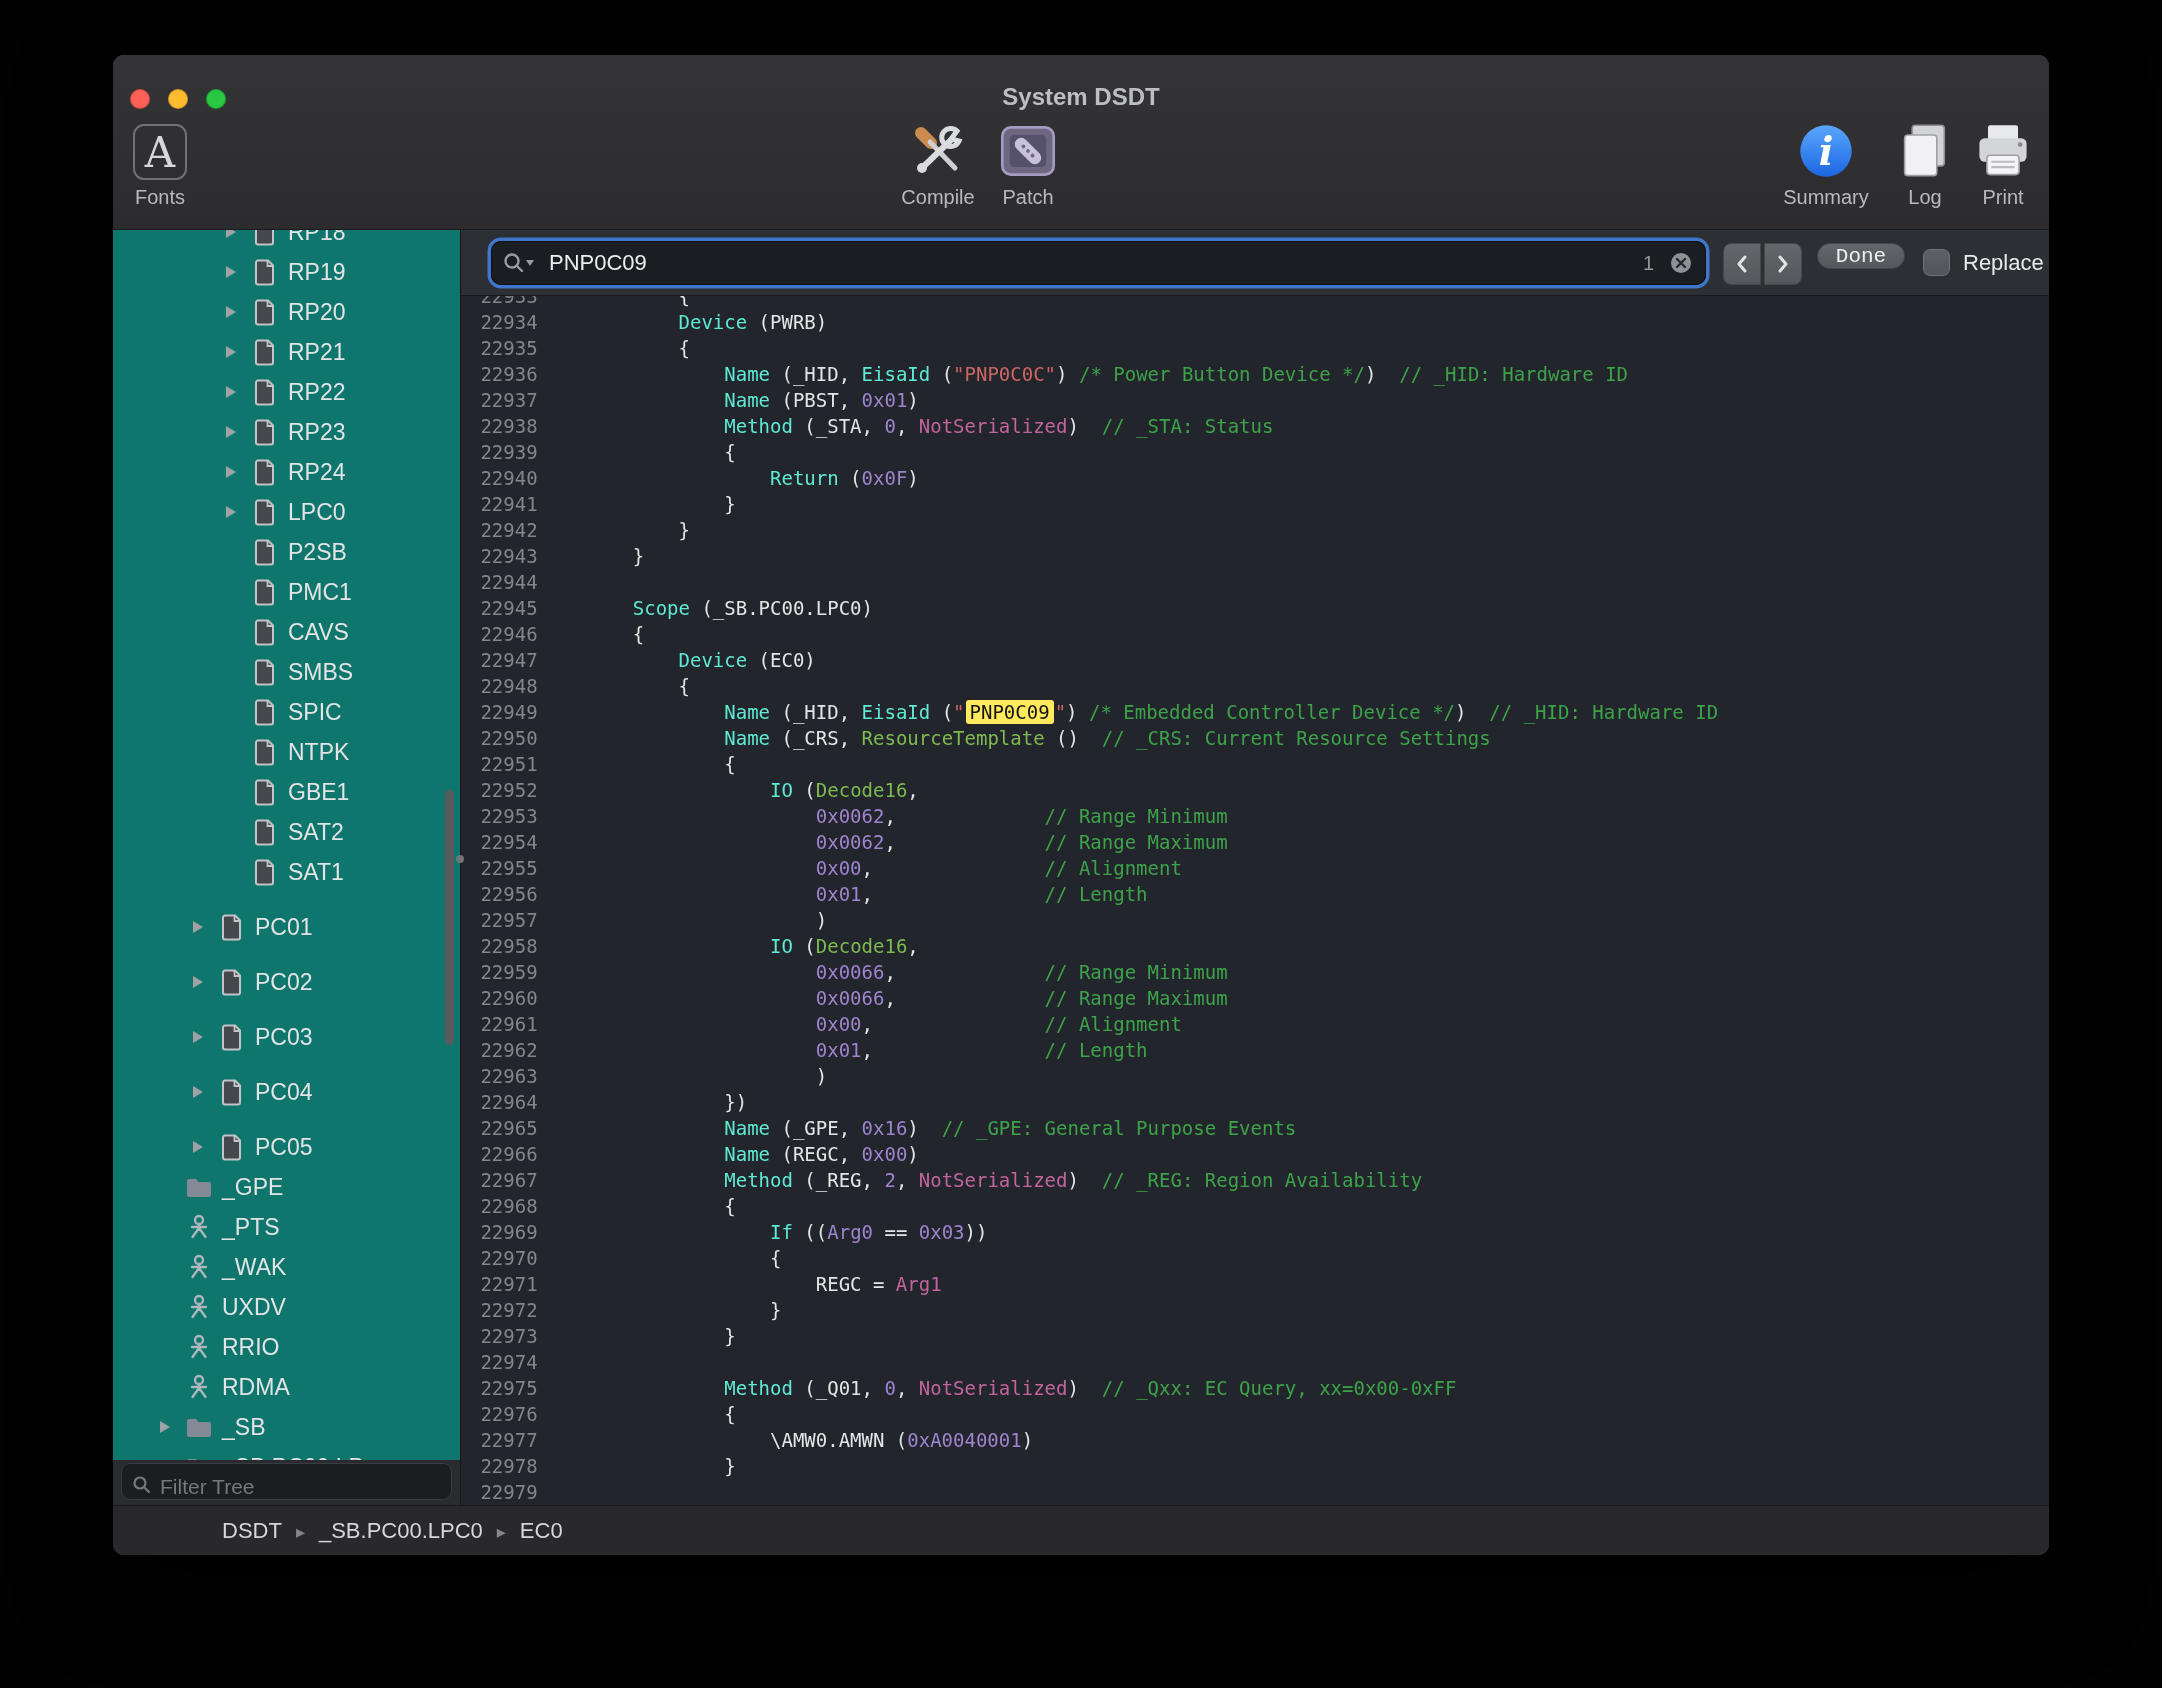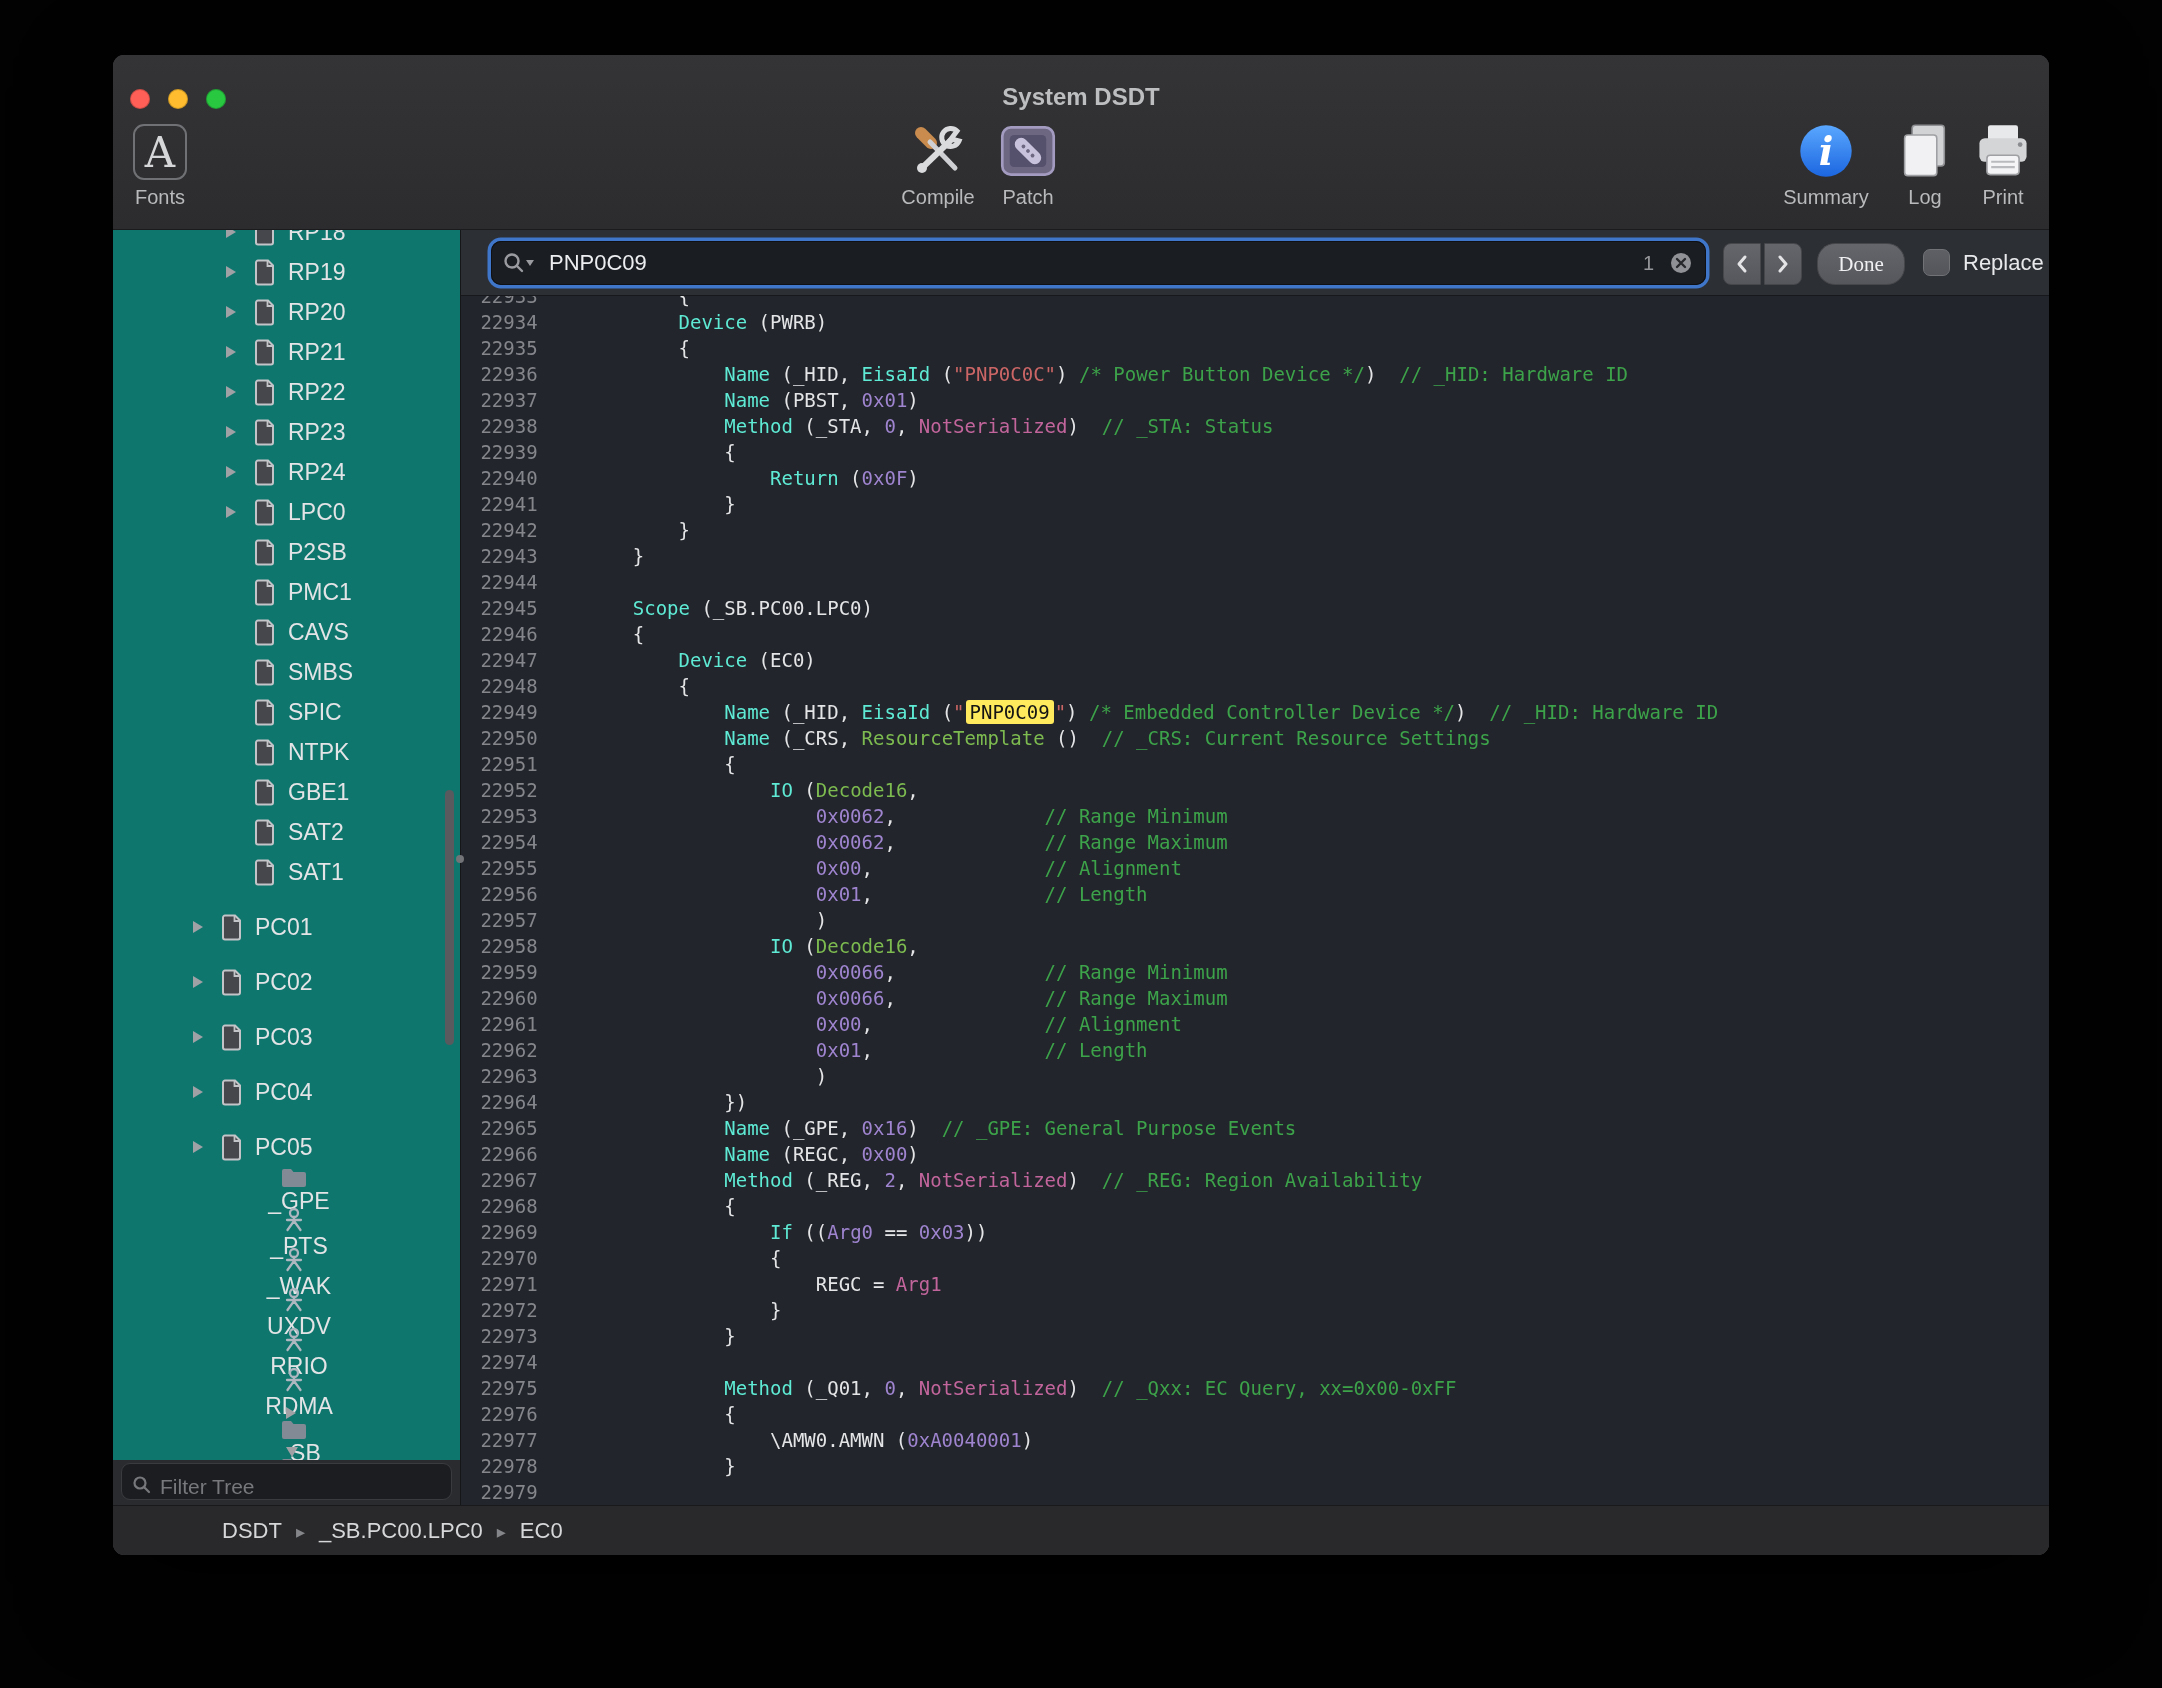--- a/index.html
+++ b/index.html
@@ -31,21 +31,21 @@
   .ti-summary { left:1658px; }
   .ti-log     { left:1757px; }
   .ti-print   { left:1835px; }
 
   
   .sidebar { position:absolute; left:0; top:175px; width:347px; bottom:50px; background:#0f766e; }
   .tree { position:absolute; top:0; left:0; right:0; bottom:45px; overflow:hidden; }
   .tree-inner { position:absolute; top:-18px; left:0; right:0; }
   .trow { height:40px; display:flex; align-items:center; font-size:23px; color:#e3e4e6; }
   .trow.sel { background:#47494f; }
-  .lvl1 { padding-left:25px;flex-direction:column; } .lvl2 { padding-left:80px;margin-top:15px; } .lvl3 { padding-left:113px; }
+  .lvl1 { padding-left:47px; } .lvl2 { padding-left:80px;margin-top:15px; } .lvl3 { padding-left:113px; }
   .disc { width:26px; flex:none; display:flex; align-items:center; }
   .disc.right::before { content:""; border-left:10px solid #a0a1a5;
                         border-top:6px solid transparent; border-bottom:6px solid transparent; }
   .disc.down::before  { content:""; border-top:10px solid #a0a1a5;
                         border-left:6px solid transparent; border-right:6px solid transparent; }
   .ticon { width:26px; flex:none; margin-right:10px; display:flex; justify-content:center; align-items:center; }
   .tlabel { white-space:nowrap; }
   .sb-scroll { position:absolute; right:6px; top:560px; width:9px; height:255px;
                background:#595a5e; border-radius:5px; }
   .filter-row { position:absolute; left:0; right:0; bottom:0; height:45px; background:#2a2b2e; }
@@ -69,23 +69,23 @@
   .search-field .query { position:absolute; left:58px; top:0; line-height:44px;
                          font-size:22px; color:#eceef0; }
   .search-field .count { position:absolute; right:52px; top:0; line-height:44px;
                          font-size:20px; color:#95969a; }
   .search-field .clear { position:absolute; right:13px; top:10px; }
   .seg { position:absolute; left:1262px; top:13px; display:flex; gap:3px; }
   .segbtn { width:38px; height:42px; border:1px solid #46474b; background:linear-gradient(#64666b,#55575c);
             display:flex; align-items:center; justify-content:center; cursor:default; }
   .segbtn.left  { border-radius:8px 0 0 8px; }
   .segbtn.right { border-radius:0 8px 8px 0; }
-  .donebtn { position:absolute; left:1356px; top:13px; width:88px; height:42px;
+  .donebtn { position:absolute; left:1356px; top:13px; width:88px; height:26px;
              border:1px solid #46474b; border-radius:18px; background:linear-gradient(#64666b,#55575c);
-             color:#f0f0f2; font-size:21px; font-family:Liberation Serif, serif; cursor:default; }
+             color:#f0f0f2; font-size:21px; font-family:Liberation Mono, monospace; cursor:default; }
   .chk { position:absolute; left:1462px; top:19px; width:27px; height:27px;
          background:linear-gradient(#5e6065,#53555a); border:1px solid #707276; border-radius:7px; }
   .chklabel { position:absolute; left:1502px; top:0; line-height:66px; font-size:22px; color:#e8e9eb; }
 
   .codearea { position:absolute; top:66px; left:0; right:0; bottom:0; overflow:hidden; }
   .code { position:absolute; top:-13px; left:0; right:0;
           font-family:"DejaVu Sans Mono", monospace; font-size:19px; }
   .cline { height:26px; line-height:26px; display:flex; white-space:pre; }
   .ln { flex:0 0 96px; text-align:center; color:#84868c; }
   .ctext { margin-left:30px; white-space:pre; }

